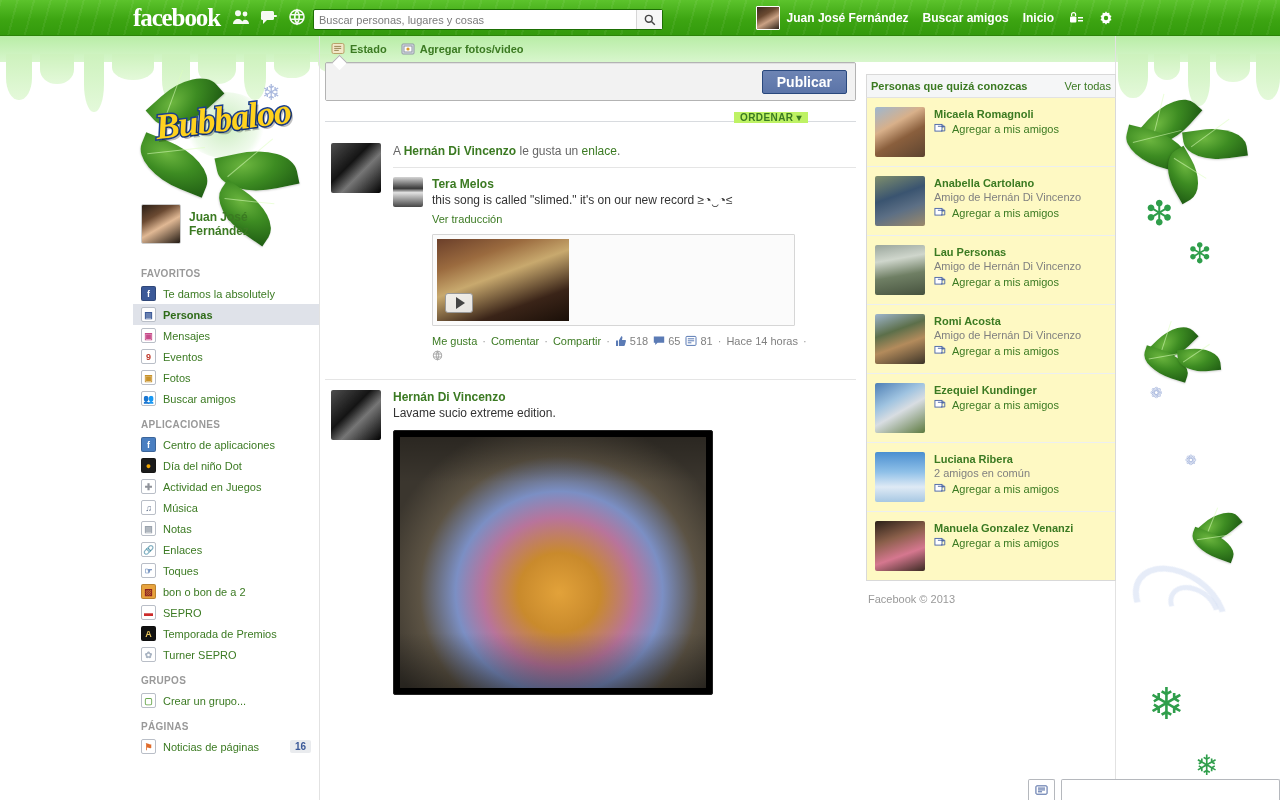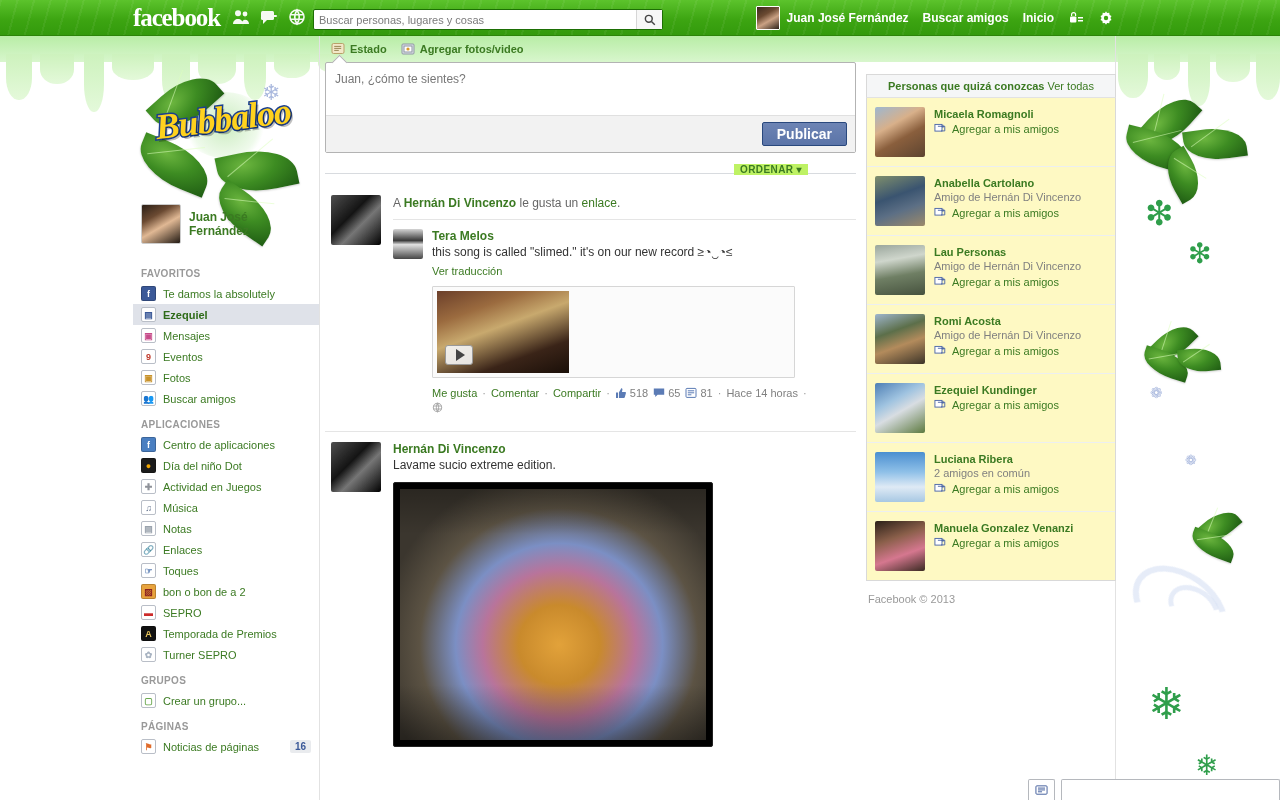--- a/index.html
+++ b/index.html
@@ -262,21 +262,21 @@
   .feed-sep { height:1px; background:#e5e5e5; margin: 8px 0 0 0; }
 
   
   #rightcol { position:absolute; left: 866px; top: 0; width: 250px; }
   .pymk {
     border:1px solid #d9d9d9; border-top:0; background:#fef9c3;
   }
   .pymk-head {
     background:#f5f6f7; border:1px solid #d9d9d9; border-bottom:1px solid #e2e2e2;
     display:flex; align-items:center; justify-content:space-between;
-    padding:5px 21px; height:24px;
+    padding:5px 4px; height:24px;
   }
   .pymk-title { color:#3b7a22; font-weight:bold; font-size:11px; }
   .pymk-all { color:#3b7a22; font-size:11px; cursor:pointer; }
   .pymk-row { display:flex; gap:9px; padding:9px 8px; border-bottom:1px solid #eceff1; }
   .pymk-row:last-child { border-bottom:0; }
   .pymk-pic { width:50px; height:50px; flex:0 0 50px; border-radius:2px; }
   .p1 { background: linear-gradient(150deg,#9db7d0 0%,#d8b08a 35%,#8a5f3d 60%,#5d4430 100%); }
   .p2 { background: linear-gradient(160deg,#7f8f6c 0%,#3a5470 40%,#5c6f85 65%,#9c8a6a 100%); }
   .p3 { background: linear-gradient(170deg,#9aa69c 0%,#cfd6cc 30%,#6f7f64 60%,#46523e 100%); }
   .p4 { background: linear-gradient(160deg,#9fb6cd 0%,#5c6f4a 35%,#b38b5c 60%,#3c3428 100%); }
@@ -440,21 +440,21 @@
     </div>
 
     <div id="nav-sections">
         <div class="nav-head">FAVORITOS</div>
         <a class="nav-item">
           <span class="nav-ico" style="background: rgb(59, 89, 152); color: rgb(255, 255, 255); border: 1px solid rgba(0, 0, 0, 0.2);">f</span>
           <span class="nav-label">Te damos la absolutely</span>
         </a>
         <a class="nav-item active">
           <span class="nav-ico" style="background: rgb(255, 255, 255); color: rgb(59, 89, 152); border: 1px solid rgb(185, 190, 199);">▤</span>
-          <span class="nav-label">Ezequiel</span>
+          <span class="nav-label">Personas</span>
         </a>
         <a class="nav-item">
           <span class="nav-ico" style="background: rgb(255, 255, 255); color: rgb(199, 75, 138); border: 1px solid rgb(185, 190, 199);">▣</span>
           <span class="nav-label">Mensajes</span>
         </a>
         <a class="nav-item">
           <span class="nav-ico" style="background: rgb(255, 255, 255); color: rgb(192, 57, 43); border: 1px solid rgb(185, 190, 199);">9</span>
           <span class="nav-label">Eventos</span>
         </a>
         <a class="nav-item">
@@ -542,21 +542,20 @@
             <rect x="1" y="2" width="12" height="10" rx="1" fill="#dfe3ea" stroke="#8e95a3"></rect>
             <rect x="3" y="4" width="8" height="6" fill="#fff" stroke="#8e95a3"></rect>
             <circle cx="7" cy="7" r="1.6" fill="#d79a2b"></circle>
           </svg>
         </span>
         <span>Agregar fotos/video</span>
       </div>
     </div>
 
     <div class="composer">
-      <div class="composer-text">Juan, ¿cómo te sientes?</div>
       <div class="composer-foot">
         <button class="btn-primary">Publicar</button>
       </div>
     </div>
 
     <div class="sort-row">
       <div class="sort-rule"></div>
       <div class="sort-label">
         <span>ORDENAR</span> <span>▾</span>
       </div>

